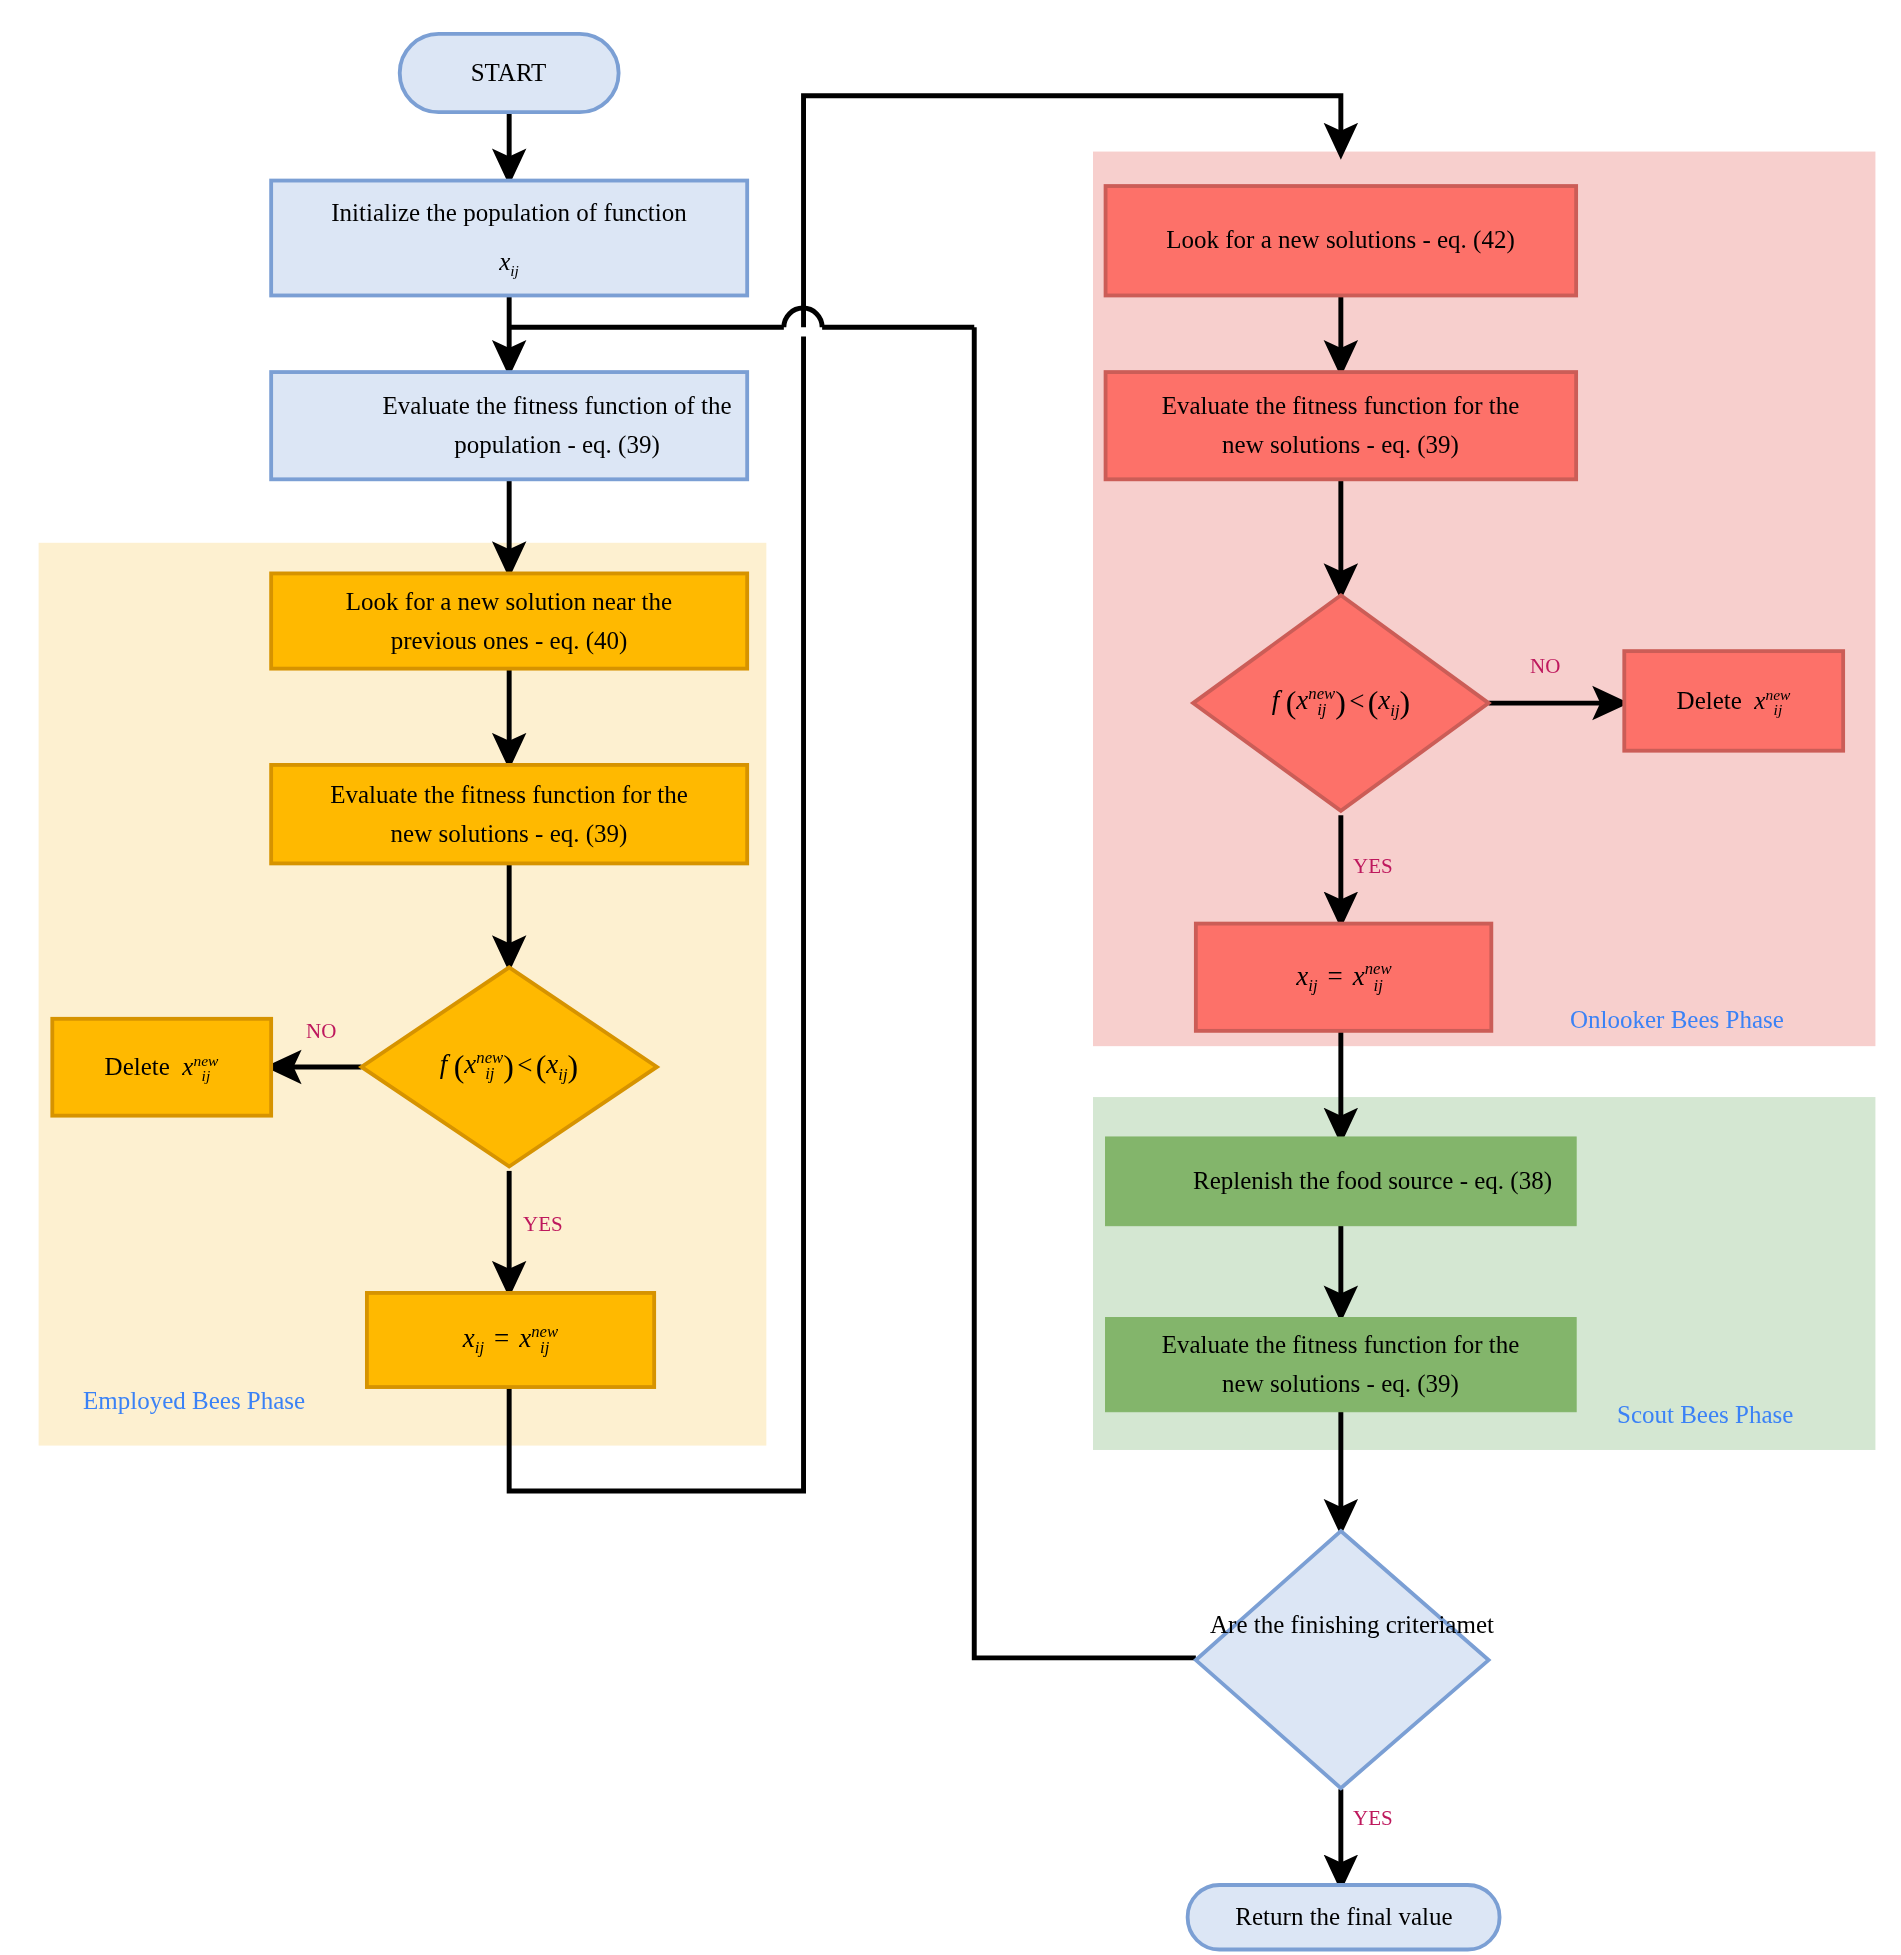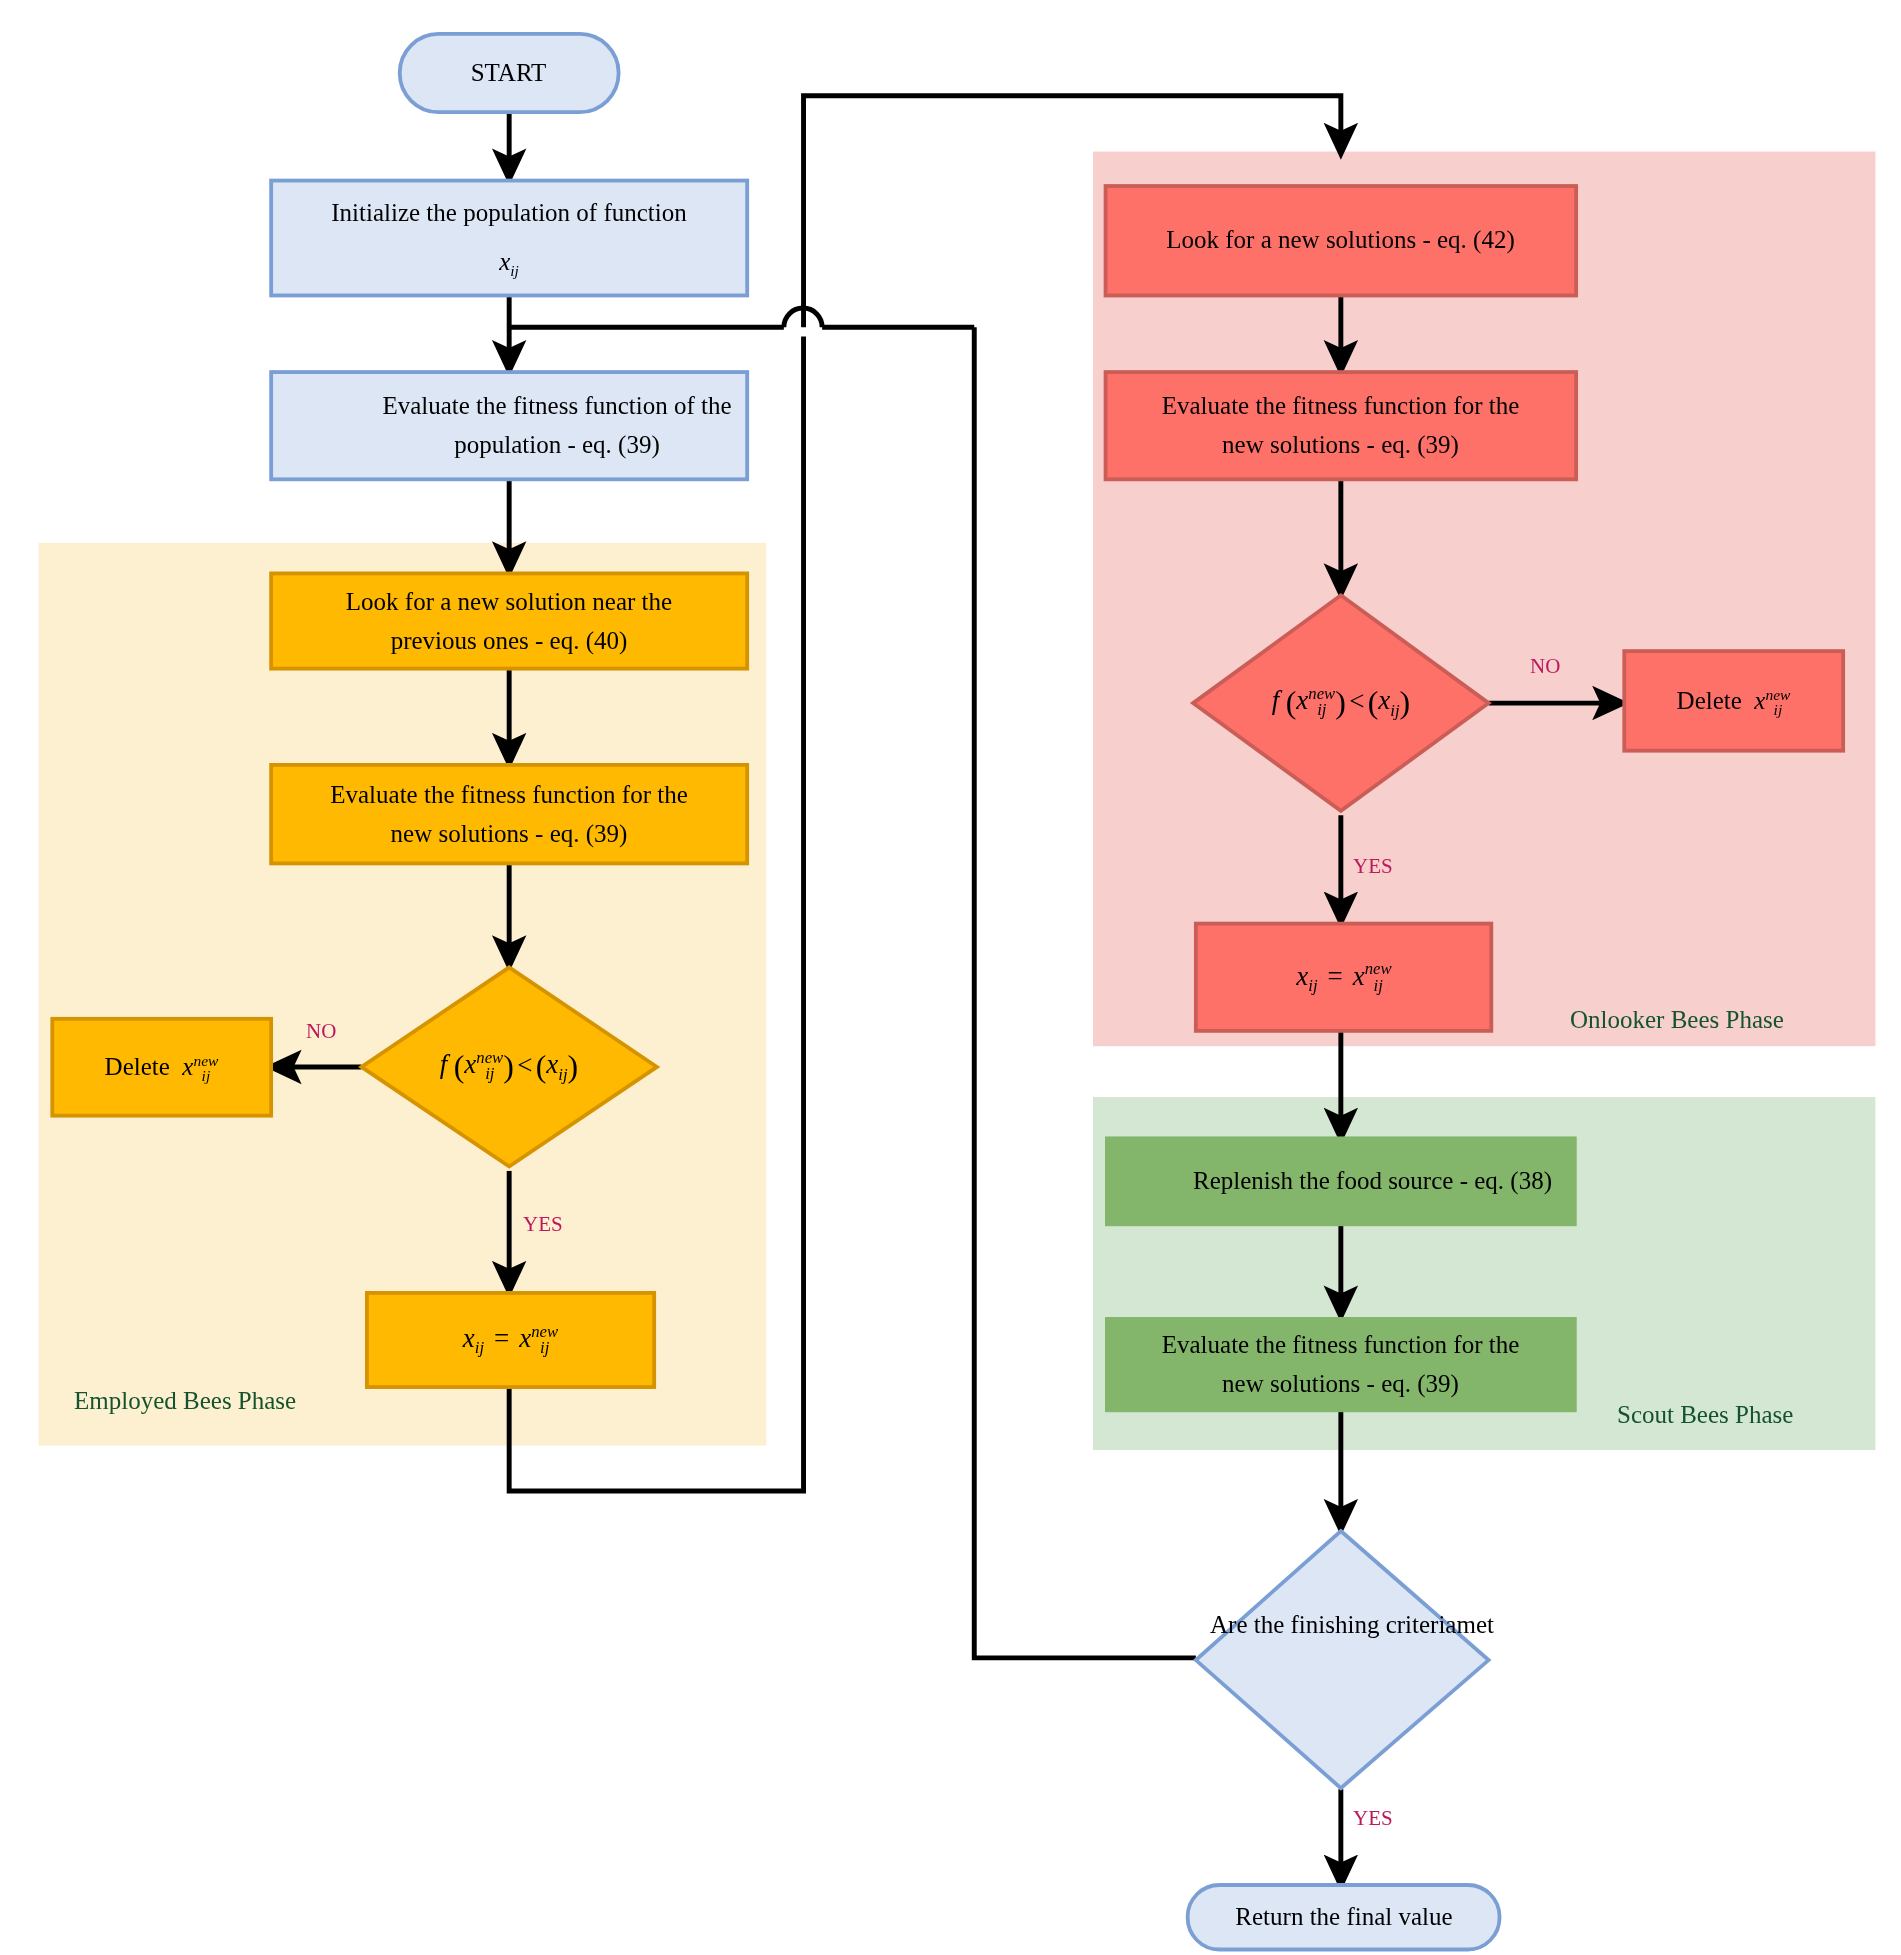--- a/index.html
+++ b/index.html
@@ -5,21 +5,21 @@
   html,body{margin:0;padding:0;background:#ffffff;}
   body{
     font-family:"Liberation Serif","DejaVu Serif",serif;
     width:1902px;height:1955px;
     overflow:hidden;
   }
   #stage{position:relative;width:1902px;height:1955px;background:#fff;}
   svg.layer{position:absolute;left:0;top:0;width:1902px;height:1955px;}
   .phase-label{
     position:absolute;
-    font-size:25px;color:#14532d;white-space:nowrap;
+    font-size:25px;color:#3b82f6;white-space:nowrap;
     font-family:"Liberation Serif","DejaVu Serif",serif;
     text-align:right;
   }
   .node-text{
     position:absolute;
     display:flex;align-items:center;justify-content:center;
     text-align:center;
     font-size:25px;line-height:1.55;color:#000;
     font-family:"Liberation Serif","DejaVu Serif",serif;
     pointer-events:none;
@@ -232,18 +232,18 @@
   </div>
 
   <div class="node-text" style="left:1188px;top:1885px;width:312px;height:65px;">Return the final value</div>
 
   <div class="edge-label" style="left:306px;top:1019px;">NO</div>
   <div class="edge-label" style="left:523px;top:1212px;">YES</div>
   <div class="edge-label" style="left:1530px;top:654px;">NO</div>
   <div class="edge-label" style="left:1353px;top:854px;">YES</div>
   <div class="edge-label" style="left:1353px;top:1806px;">YES</div>
 
-  <div class="phase-label" style="left:74px;top:1387px;">Employed Bees Phase</div>
+  <div class="phase-label" style="left:83px;top:1387px;">Employed Bees Phase</div>
   <div class="phase-label" style="left:1570px;top:1006px;">Onlooker Bees Phase</div>
   <div class="phase-label" style="left:1617px;top:1401px;">Scout Bees Phase</div>
 
 </div>
 
 
 </body></html>

